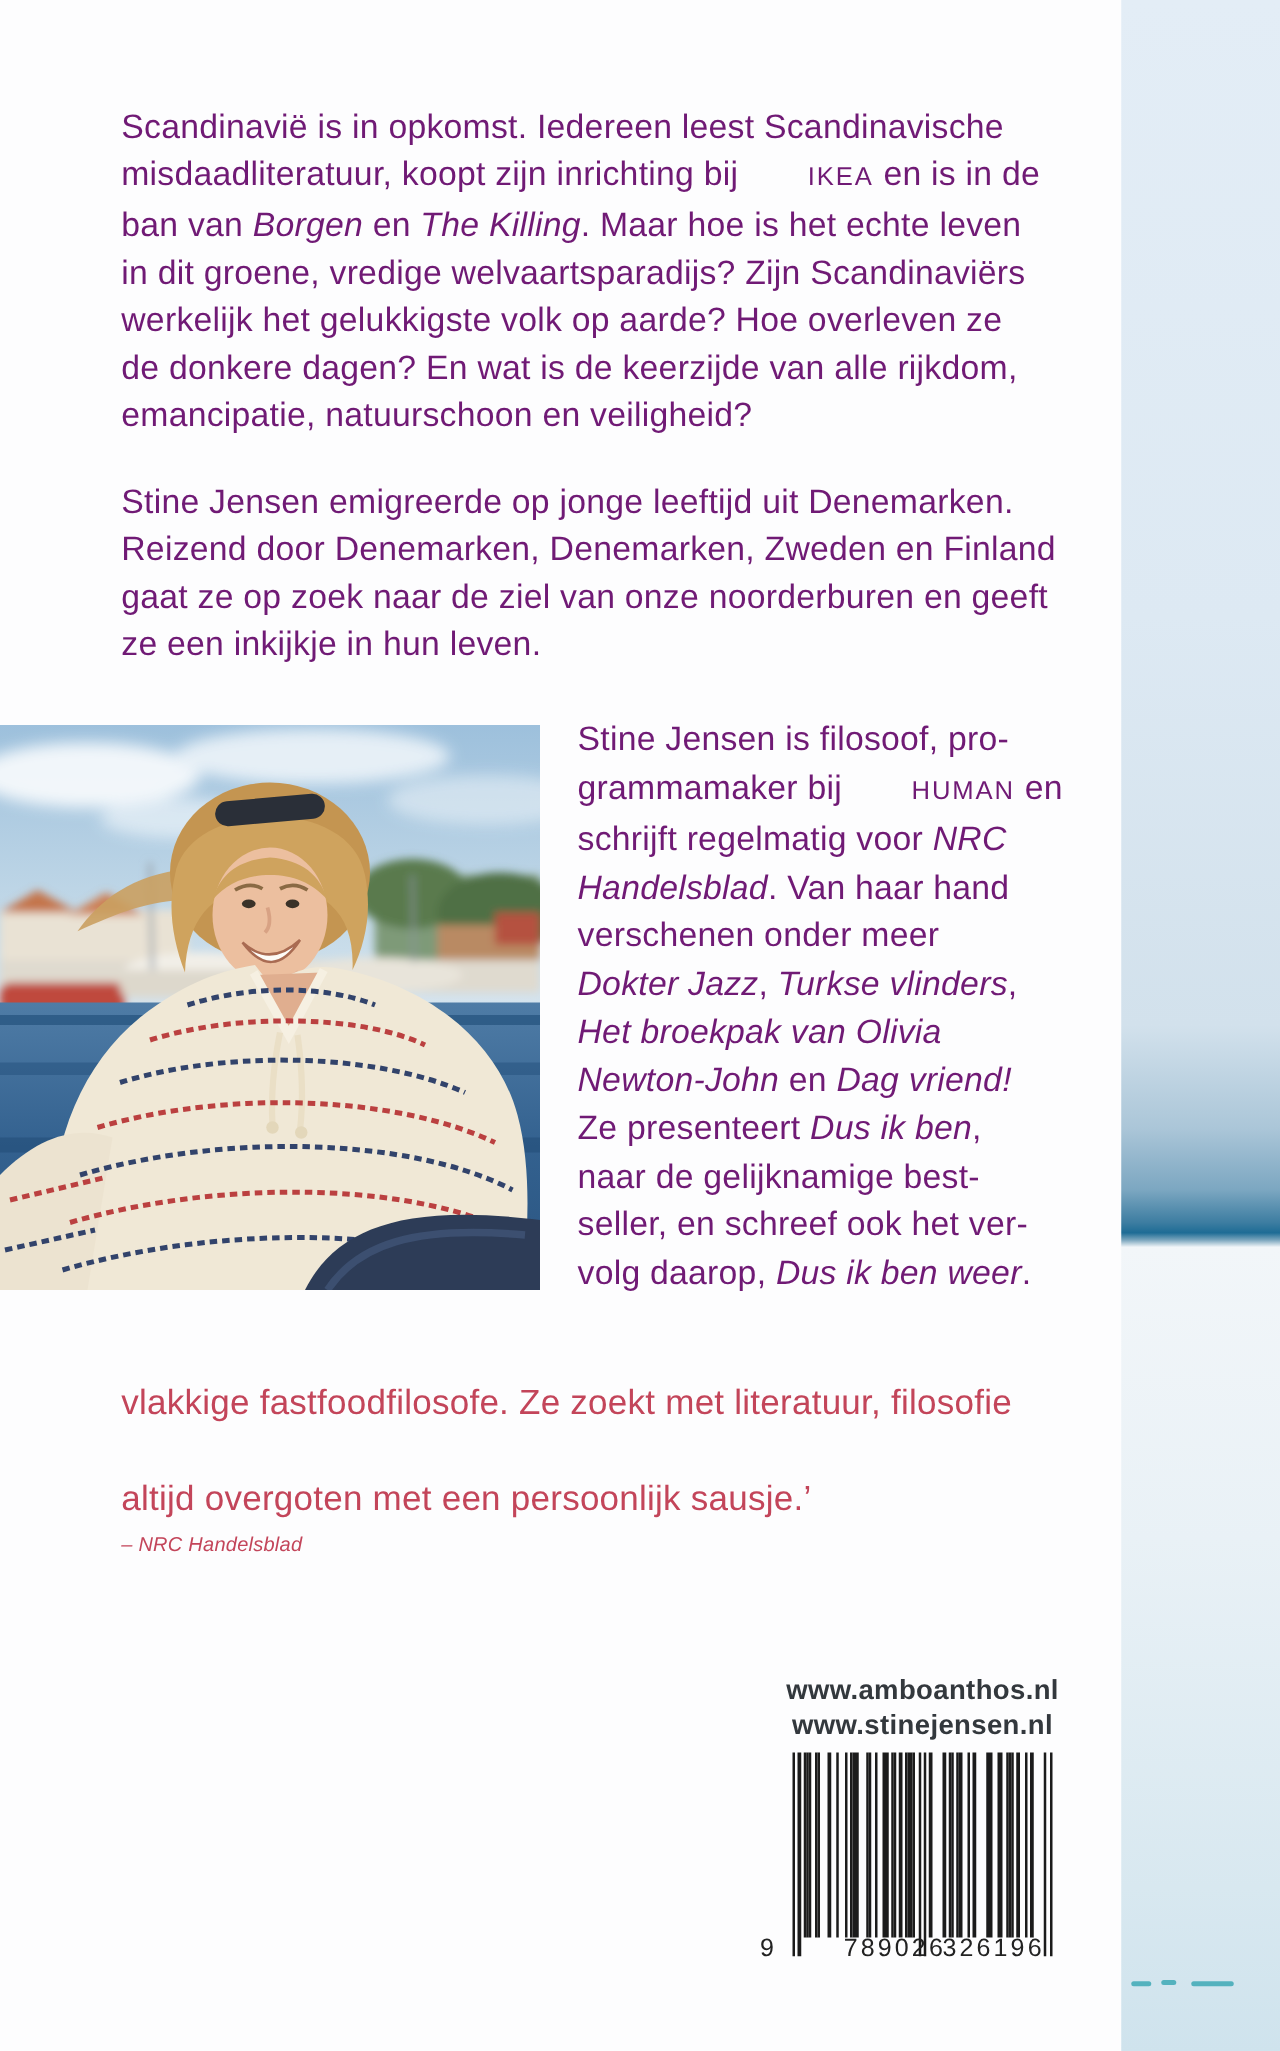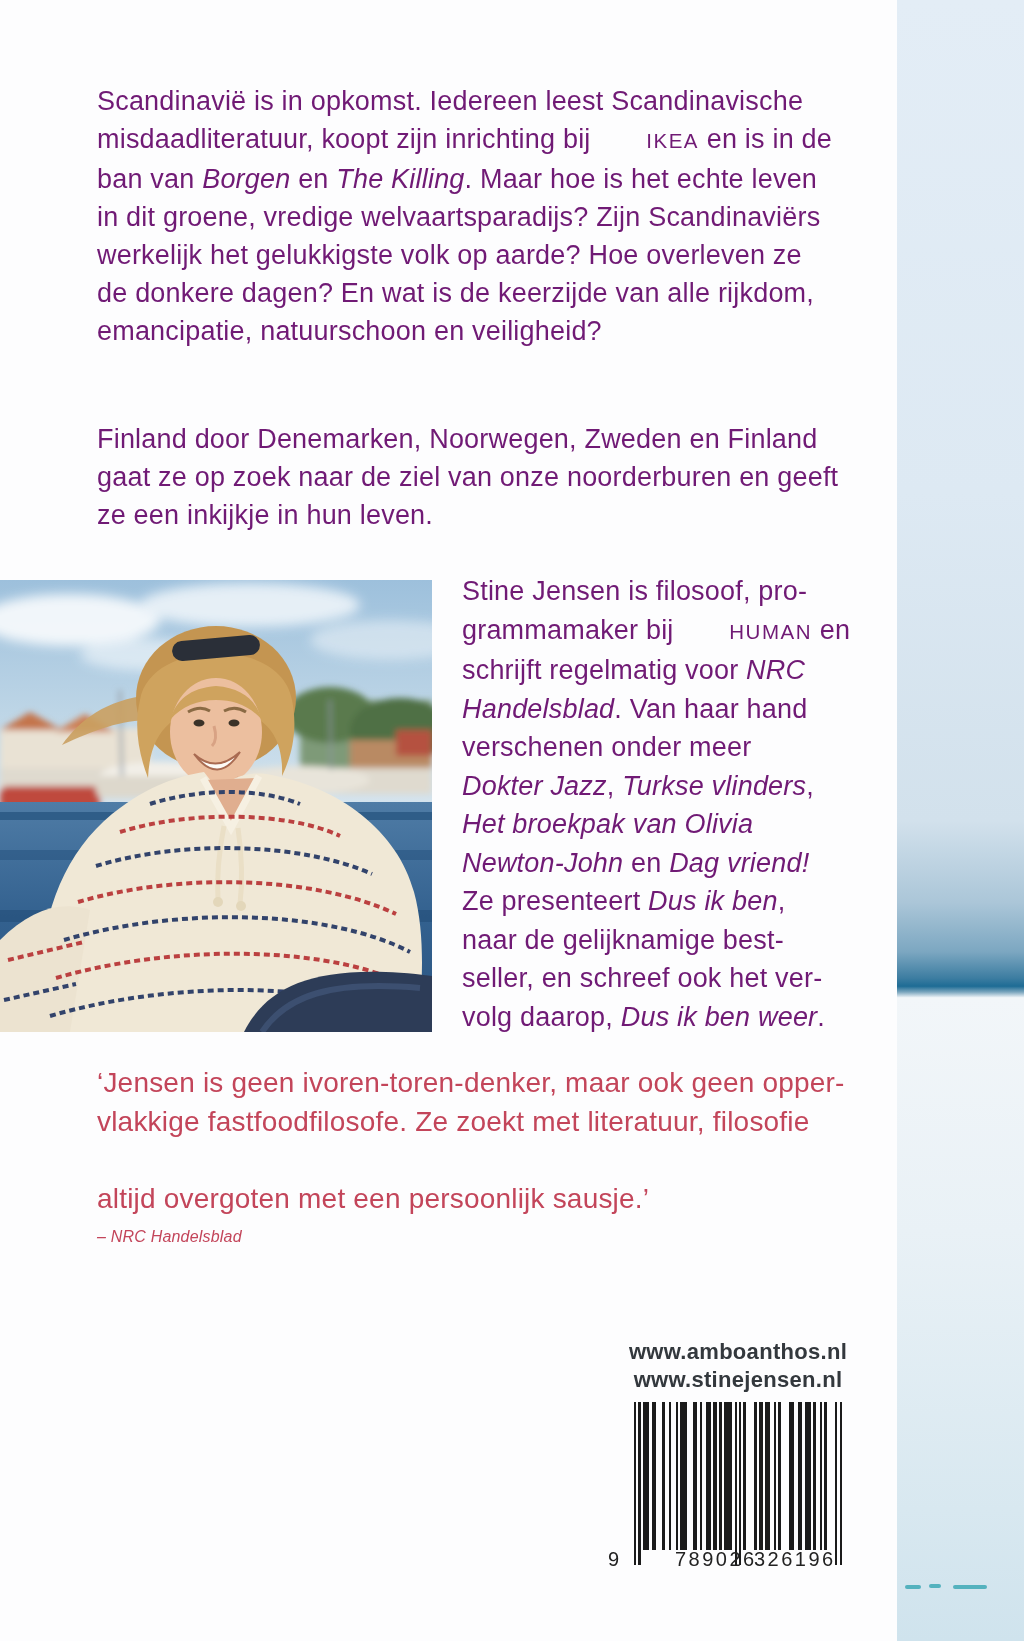--- a/index.html
+++ b/index.html
@@ -50,21 +50,21 @@
   .photo{position:absolute;left:0;top:580px;width:432px;height:452px;overflow:hidden;}
   .photo svg{display:block;}
 </style>
 </head>
 <body>
 
 <div class="cover">
 
   <div class="txt p1"><span>Scandinavië is in opkomst. Iedereen leest Scandinavische</span><br><span>misdaadliteratuur, koopt zijn inrichting bij </span><span class="sc">IKEA</span><span> en is in de</span><br><span>ban van </span><span class="it">Borgen</span><span> en </span><span class="it">The Killing</span><span>. Maar hoe is het echte leven</span><br><span>in dit groene, vredige welvaartsparadijs? Zijn Scandinaviërs</span><br><span>werkelijk het gelukkigste volk op aarde? Hoe overleven ze</span><br><span>de donkere dagen? En wat is de keerzijde van alle rijkdom,</span><br><span>emancipatie, natuurschoon en veiligheid?</span></div>
 
-  <div class="txt p2"><br><span>Finland door Denemarken, Noorwegen, Zweden en Finland</span><br><span>gaat ze op zoek naar de ziel van onze noorderburen en geeft</span><br><span>ze een inkijkje in hun leven.</span></div>
+  <div class="txt p2"><span>Stine Jensen emigreerde op jonge leeftijd uit Denemarken.</span><br><span>Reizend door Denemarken, Denemarken, Zweden en Finland</span><br><span>gaat ze op zoek naar de ziel van onze noorderburen en geeft</span><br><span>ze een inkijkje in hun leven.</span></div>
 
   <div class="photo" title="Stine Jensen, blonde woman with sunglasses on her head, cream knit sweater with red and navy zigzag stripes, sitting at a harbour with boats and blue water">
     <svg width="432" height="452" viewBox="0 0 432 452" xmlns="http://www.w3.org/2000/svg">
       <defs>
         <linearGradient id="sky" x1="0" y1="0" x2="0" y2="1">
           <stop offset="0" stop-color="#9dc0dc"></stop>
           <stop offset="0.7" stop-color="#c6dbe9"></stop>
           <stop offset="1" stop-color="#d9e6ef"></stop>
         </linearGradient>
         <linearGradient id="water" x1="0" y1="0" x2="0" y2="1">
@@ -165,21 +165,21 @@
 
         <path d="M244 452 C 268 404 320 382 432 396 L 432 452 Z" fill="#2d3c57"></path>
         <path d="M262 452 C 286 416 330 400 420 408" stroke="#3c4f70" stroke-width="6" fill="none"></path>
       </g>
     </svg>
   </div>
 
   <div class="txt bio"><span>Stine Jensen is filosoof, pro-</span><br><span>grammamaker bij </span><span class="sc">HUMAN</span><span> en</span><br><span>schrijft regelmatig voor </span><span class="it">NRC</span><br><span class="it">Handelsblad</span><span>. Van haar hand</span><br><span>verschenen onder meer</span><br><span class="it">Dokter Jazz</span><span>, </span><span class="it">Turkse vlinders</span><span>,</span><br><span class="it">Het broekpak van Olivia</span><br><span class="it">Newton-John</span><span> en </span><span class="it">Dag vriend!</span><br><span>Ze presenteert </span><span class="it">Dus ik ben</span><span>,</span><br><span>naar de gelijknamige best-</span><br><span>seller, en schreef ook het ver-</span><br><span>volg daarop, </span><span class="it">Dus ik ben weer</span><span>.</span></div>
 
   <div class="quote txt" style="color:#c3455a;">
-    <div><span>‘Jensen is geen ivoren-toren-denker, maar ook geen opper-</span><br><span>vlakkige fastfoodfilosofe. Ze zoekt met literatuur, filosofie</span><br><br><span>altijd overgoten met een persoonlijk sausje.’</span></div>
+    <div><br><span>vlakkige fastfoodfilosofe. Ze zoekt met literatuur, filosofie</span><br><br><span>altijd overgoten met een persoonlijk sausje.’</span></div>
     <div class="attrib">– NRC Handelsblad</div>
   </div>
 
   <div class="urls">
     <div>www.amboanthos.nl</div>
     <div>www.stinejensen.nl</div>
   </div>
 
   <div class="barcode">
     <div class="bars">

